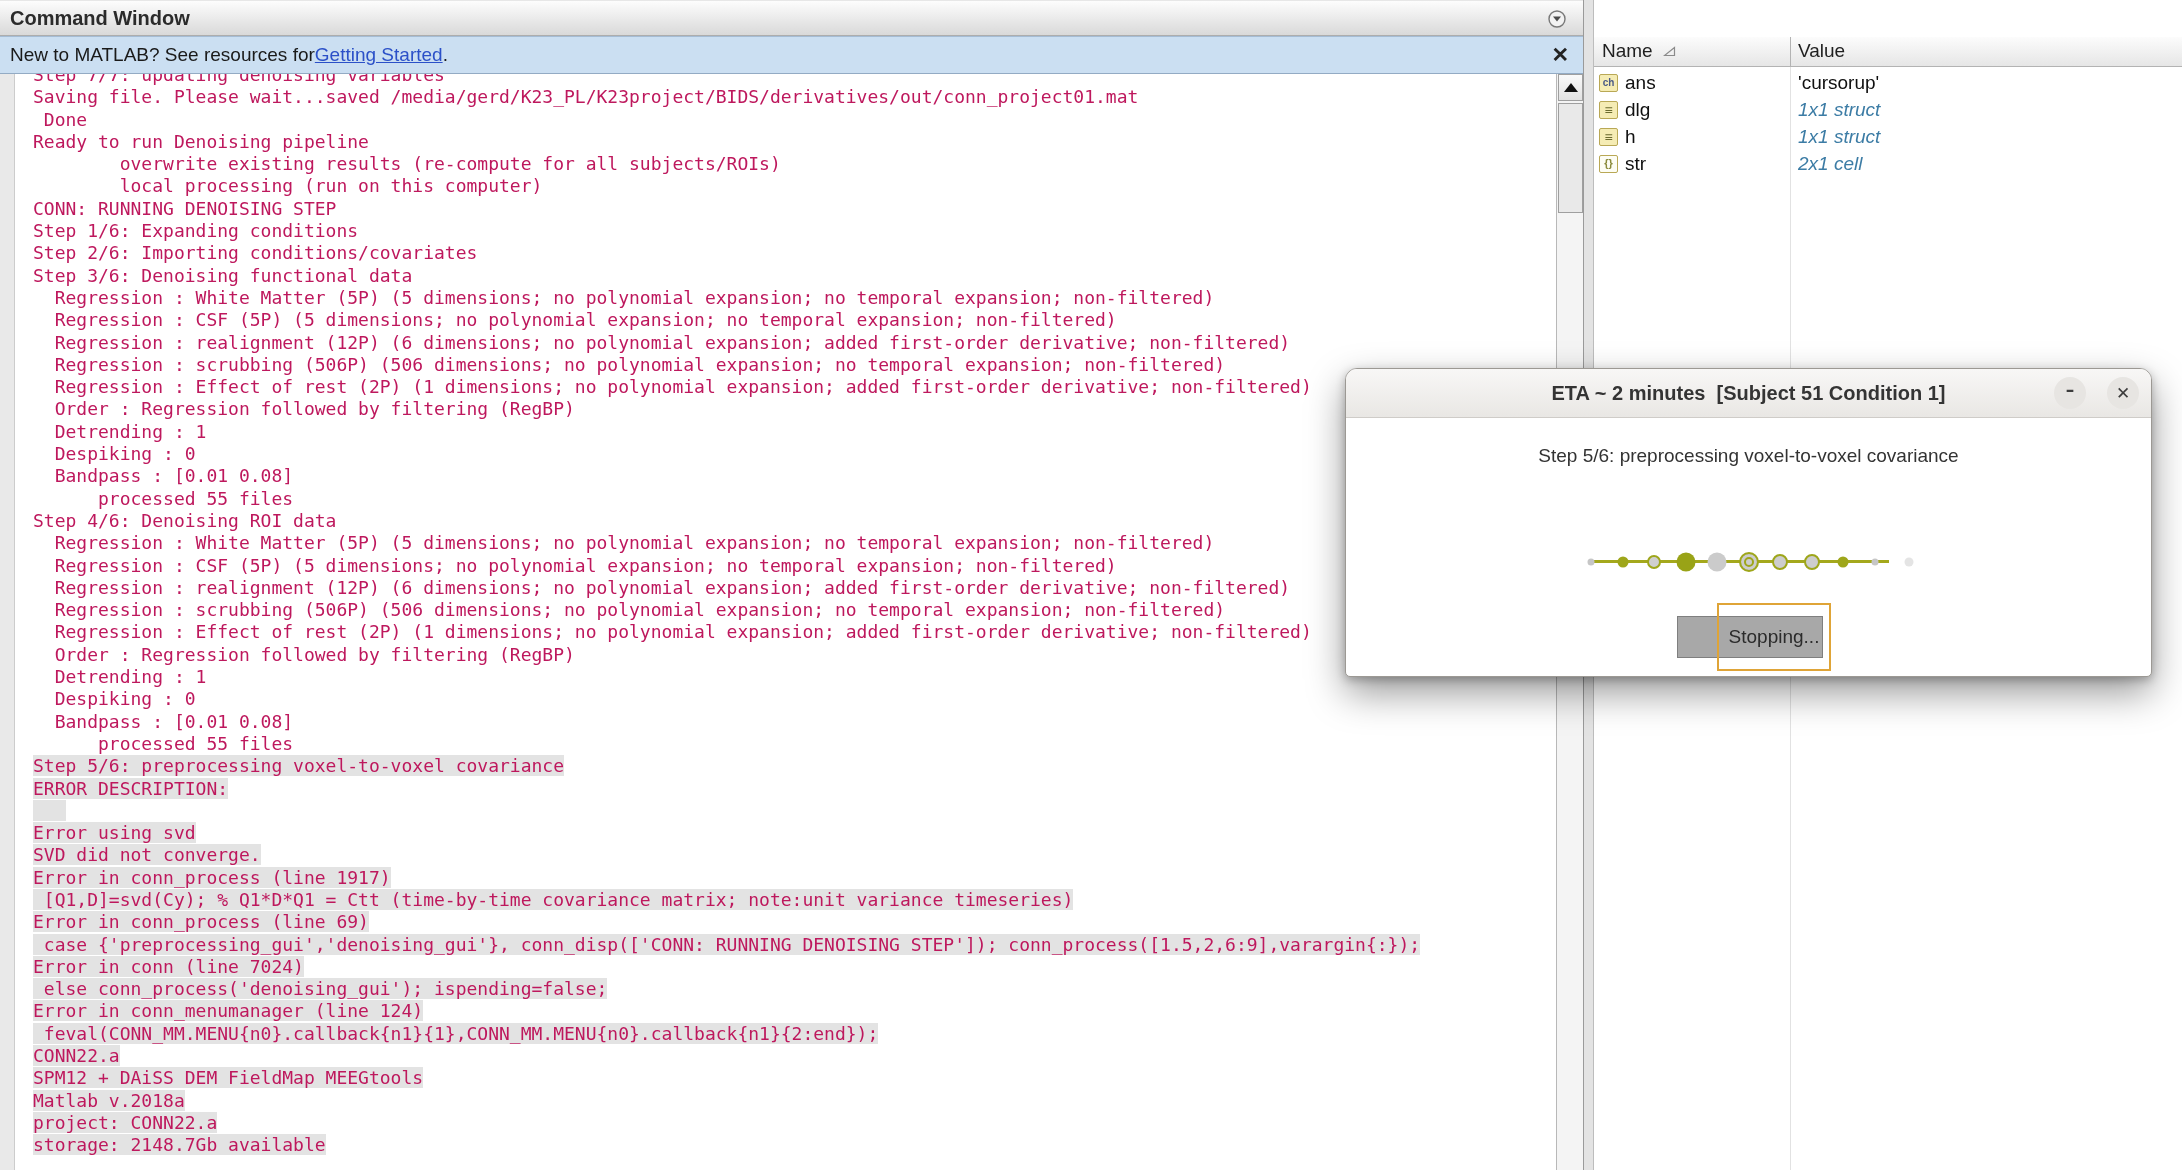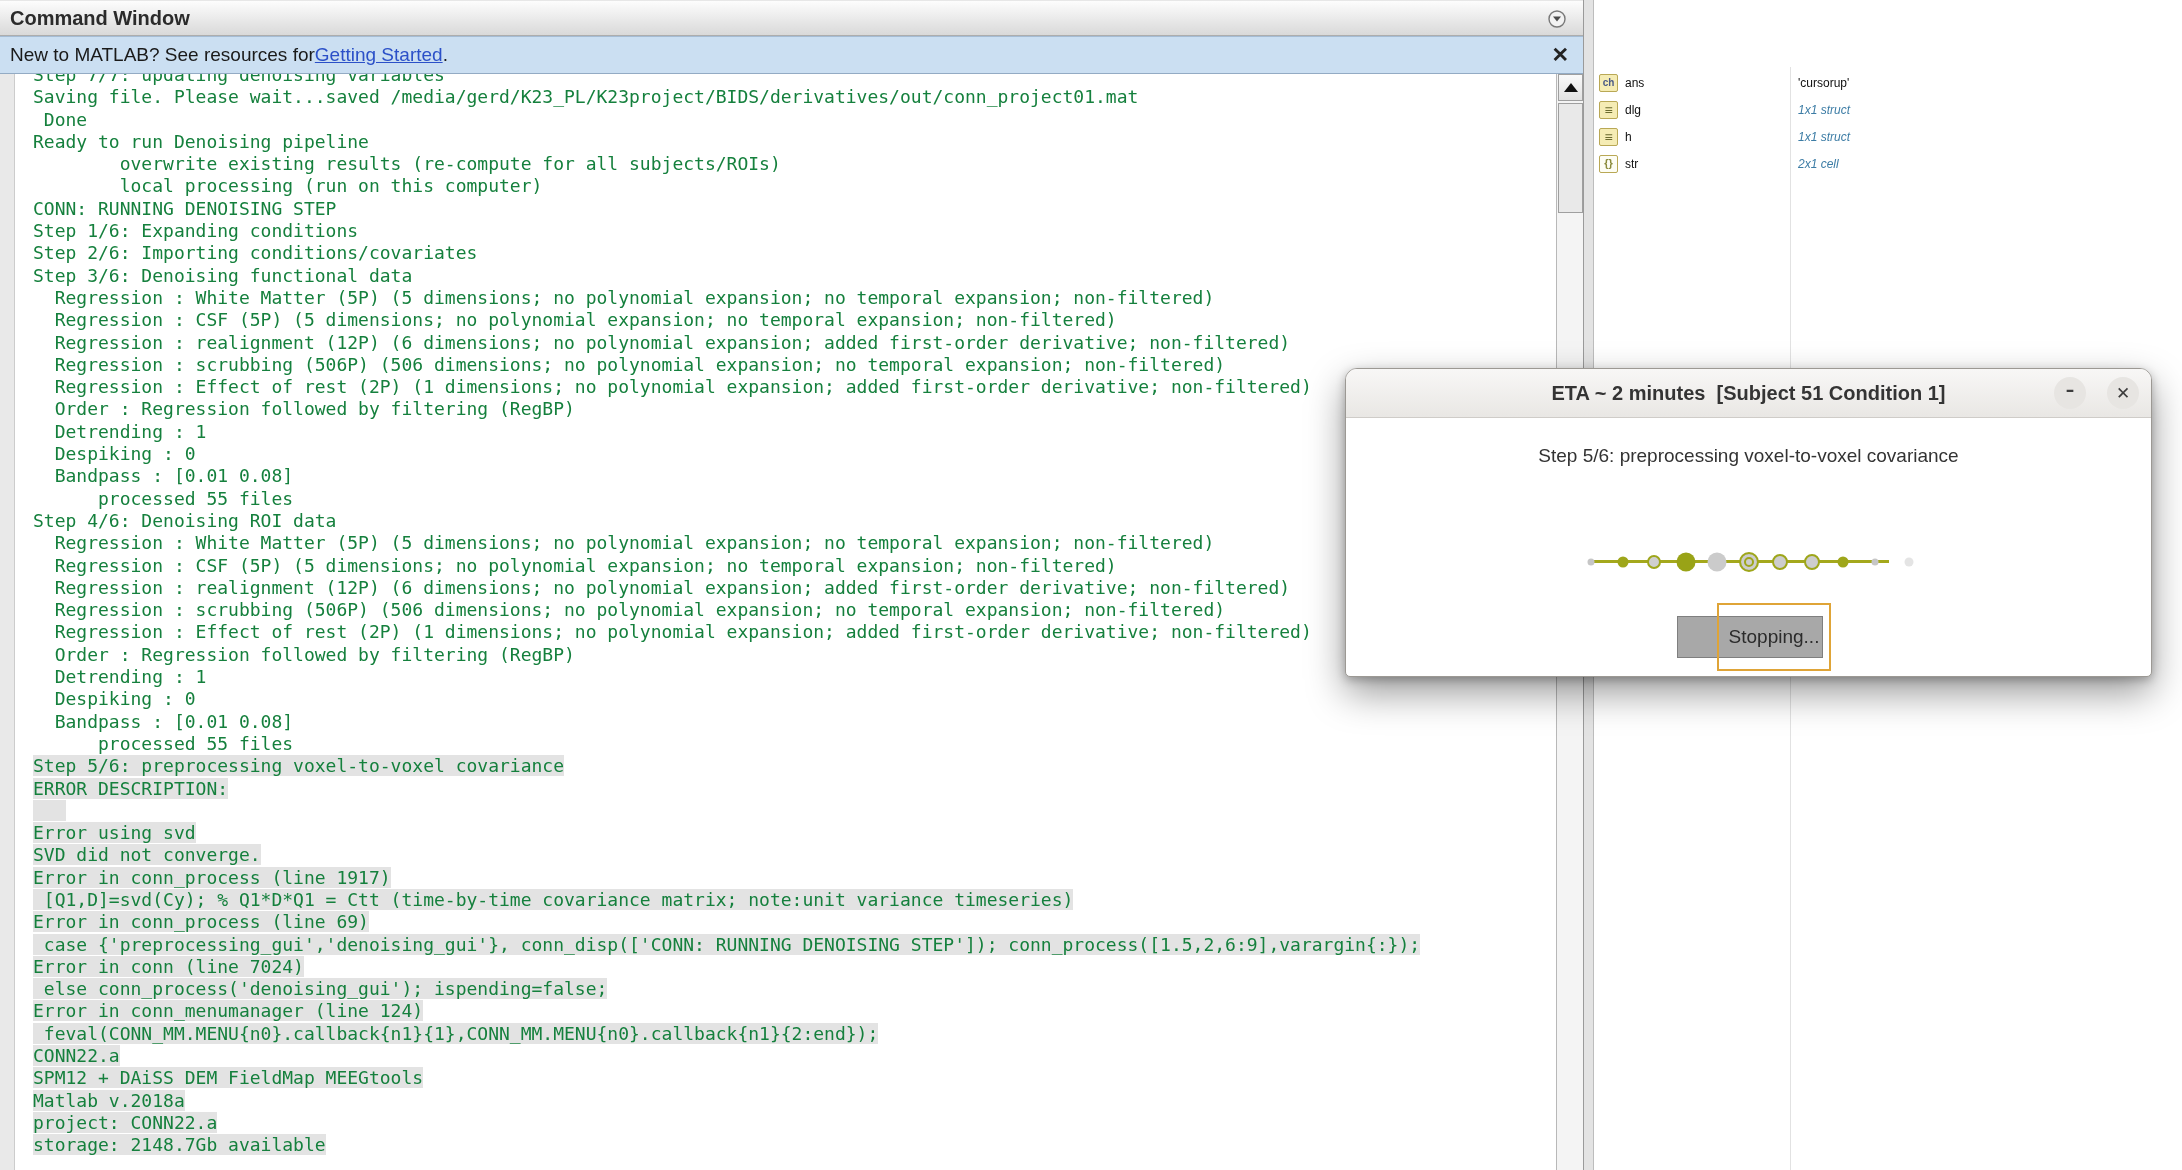--- a/index.html
+++ b/index.html
@@ -22,21 +22,21 @@
   .banner a{color:#2b50c8;text-decoration:underline;cursor:pointer;}
   .banner-close{position:absolute;right:14px;top:4px;font-size:21px;color:#222;cursor:pointer;
     font-weight:bold;line-height:28px;}
 
   .console-area{position:absolute;left:0;top:74px;width:1556px;height:1096px;background:#ffffff;
     overflow:hidden;}
   .left-strip{position:absolute;left:0;top:0;width:15px;height:1096px;background:#e9e9e9;
     border-right:1px solid #cccccc;}
   .console-lines{position:absolute;left:33px;top:-10px;white-space:pre;
     font-family:"DejaVu Sans Mono","Liberation Mono",monospace;
-    font-size:18px;line-height:22.3px;color:#15803d;}
+    font-size:18px;line-height:22.3px;color:#be185d;}
   .console-line{height:22.3px;}
   .console-line .hl{background:#e3e3e3;}
 
   
   .v-scrollbar{position:absolute;right:0;top:74px;width:27px;height:1096px;background:#f4f4f4;
     border-left:1px solid #b8b8b8;}
   .sb-btn-up{position:absolute;left:1px;top:0;width:25px;height:27px;background:linear-gradient(#fafafa,#e2e2e2);
     border:1px solid #9f9f9f;display:flex;align-items:center;justify-content:center;cursor:pointer;}
   .sb-arrow-up{width:0;height:0;border-left:7px solid transparent;border-right:7px solid transparent;
     border-bottom:9px solid #111;}
@@ -50,21 +50,21 @@
   
   .ws-panel{position:absolute;left:1594px;top:0;width:588px;height:1170px;background:#ffffff;}
   .ws-colheader{position:absolute;left:0;top:36px;width:588px;height:31px;
     background:linear-gradient(#fcfcfc,#e6e6e6);border-bottom:1px solid #b3b3b3;border-top:1px solid #ffffff;
     font-size:19px;color:#1f1f1f;}
   .ws-col-name{position:absolute;left:8px;top:3px;display:flex;align-items:center;gap:10px;}
   .ws-col-value{position:absolute;left:204px;top:3px;}
   .ws-col-divider{position:absolute;left:196px;top:0;width:1px;height:31px;background:#b3b3b3;}
   .ws-body-divider{position:absolute;left:196px;top:67px;width:1px;height:1103px;background:#e2e2e2;}
   .ws-rows{position:absolute;left:0;top:69px;width:588px;}
-  .ws-row{position:relative;height:27px;display:flex;align-items:center;font-size:12px;color:#101010;cursor:default;}
+  .ws-row{position:relative;height:27px;display:flex;align-items:center;font-size:19px;color:#101010;cursor:default;}
   .ws-icon{position:absolute;left:5px;width:19px;height:18px;border:1px solid #b9a855;border-radius:2px;
     background:#f5ecb4;display:flex;align-items:center;justify-content:center;
     font-size:10px;color:#5c5c3a;font-weight:bold;line-height:1;}
   .ws-icon-char::before{content:"ch";letter-spacing:0px;font-size:10px;color:#4a5a86;}
   .ws-icon-struct::before{content:"≡";font-size:14px;color:#6b6b2f;}
   .ws-icon-logical{background:#fcfcf0;}
   .ws-icon-logical::before{content:"✓";font-size:14px;color:#3f6212;}
   .ws-icon-cell{background:#fdfdf4;}
   .ws-icon-cell::before{content:"{}";font-size:11px;color:#8a8a3a;}
   .ws-icon-matrix{background-color:#f5ecb4;
@@ -139,20 +139,30 @@
         <span class="sb-arrow-up"></span>
       </div>
       <div class="sb-thumb"></div>
     </div>
   </div>
 
   <div class="gutter"></div>
 
   <div class="ws-panel">
 
+    <div class="ws-colheader">
+      <span class="ws-col-name">
+        <span>Name</span>
+        <svg width="13" height="11" viewBox="0 0 13 11">
+          <path d="M1.5 9.5 L11.5 9.5 L11.5 1.5 Z" fill="none" stroke="#8a8a8a" stroke-width="1.2"></path>
+        </svg>
+      </span>
+      <span class="ws-col-divider"></span>
+      <span class="ws-col-value">Value</span>
+    </div>
     <div class="ws-body-divider"></div>
     <div class="ws-rows">
         <div class="ws-row">
           <span class="ws-icon ws-icon-char"></span>
           <span class="ws-name">ans</span>
           <span class="ws-value">'cursorup'</span>
         </div>
         <div class="ws-row">
           <span class="ws-icon ws-icon-struct"></span>
           <span class="ws-name">dlg</span>

